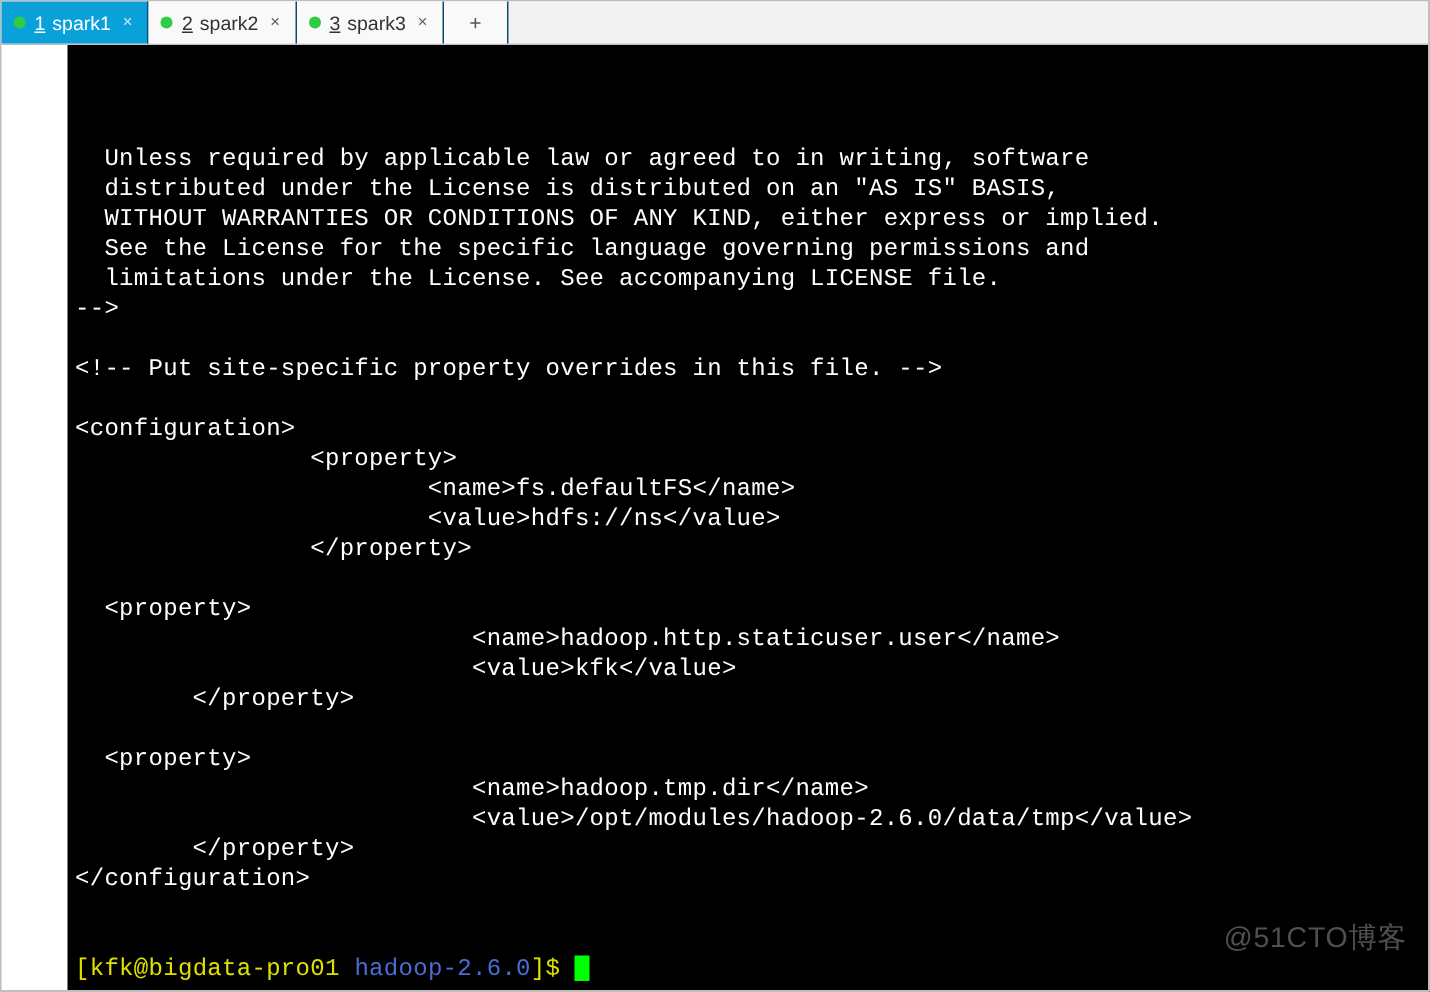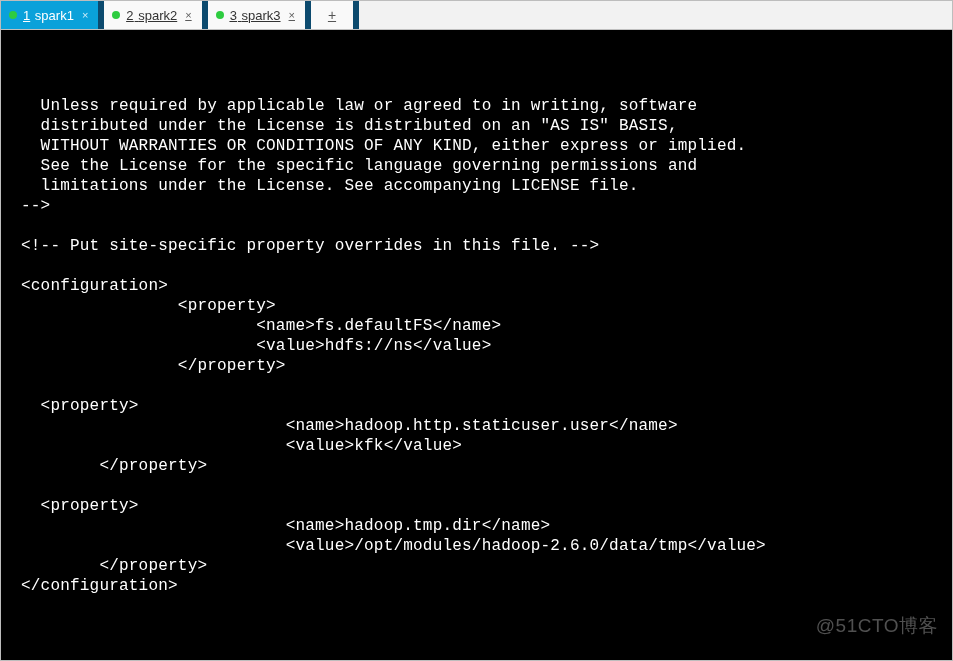--- a/index.html
+++ b/index.html
@@ -26,34 +26,33 @@
     background: #f2f2f2;
     display: flex;
     align-items: stretch;
     border-bottom: 1px solid #c0c0c0;
     user-select: none;
   }
   .tab {
     display: flex;
     align-items: center;
     padding: 0 8px;
-    border-right: 6px solid #0c4a6e;
+    border-right: 1px solid #0c4a6e;
     font-family: "Segoe UI", Arial, sans-serif;
     font-size: 13px;
     gap: 6px;
     cursor: pointer;
   }
   .tab.active {
     background: #0aa1da;
     color: #fff;
   }
   .tab.inactive {
     background: #f9f9f9;
     color: #333;
-    text-decoration: underline;
   }
   .tab-dot {
     width: 8px;
     height: 8px;
     border-radius: 50%;
     background: #2ecc40;
     display: inline-block;
     flex-shrink: 0;
   }
   .tab.active .tab-dot {
@@ -74,27 +73,28 @@
   .tab.new-tab {
     width: 26px;
     justify-content: center;
     font-size: 14px;
     color: #555;
   }
   .terminal {
     flex: 1;
     background: #000;
     color: #fff;
-    padding: 6px 4px 4px 20px;
+    padding: 6px 4px 4px 5px;
     box-sizing: border-box;
     white-space: pre;
     line-height: 20px;
     letter-spacing: 0.2px;
     overflow: hidden;
     position: relative;
+    margin-left: 44px;
   }
   .terminal .line { white-space: pre; }
   .yellow { color: #e0e000; }
   .blue { color: #4a6cd4; }
   .cursor {
     display: inline-block;
     width: 10px;
     height: 17px;
     background: #00ff00;
     vertical-align: text-bottom;
@@ -137,16 +137,17 @@
       <span class="tab-close">×</span>
     </div>
 
     <div class="tab inactive new-tab">
       <span>+</span>
     </div>
   </div>
 
   <div class="terminal">
     <div id="terminal-body"><div class="line">&nbsp;</div><div class="line">  Unless required by applicable law or agreed to in writing, software</div><div class="line">  distributed under the License is distributed on an "AS IS" BASIS,</div><div class="line">  WITHOUT WARRANTIES OR CONDITIONS OF ANY KIND, either express or implied.</div><div class="line">  See the License for the specific language governing permissions and</div><div class="line">  limitations under the License. See accompanying LICENSE file.</div><div class="line">--&gt;</div><div class="line">&nbsp;</div><div class="line">&lt;!-- Put site-specific property overrides in this file. --&gt;</div><div class="line">&nbsp;</div><div class="line">&lt;configuration&gt;</div><div class="line">                &lt;property&gt;</div><div class="line">                        &lt;name&gt;fs.defaultFS&lt;/name&gt;</div><div class="line">                        &lt;value&gt;hdfs://ns&lt;/value&gt;</div><div class="line">                &lt;/property&gt;</div><div class="line">&nbsp;</div><div class="line">  &lt;property&gt;</div><div class="line">                           &lt;name&gt;hadoop.http.staticuser.user&lt;/name&gt;</div><div class="line">                           &lt;value&gt;kfk&lt;/value&gt;</div><div class="line">        &lt;/property&gt;</div><div class="line">&nbsp;</div><div class="line">  &lt;property&gt;</div><div class="line">                           &lt;name&gt;hadoop.tmp.dir&lt;/name&gt;</div><div class="line">                           &lt;value&gt;/opt/modules/hadoop-2.6.0/data/tmp&lt;/value&gt;</div><div class="line">        &lt;/property&gt;</div><div class="line">&lt;/configuration&gt;</div></div>
+    <div class="line"><span class="yellow">[</span><span class="yellow">kfk@bigdata-pro01</span> <span class="blue">hadoop-2.6.0</span><span class="yellow">]</span><span class="yellow">$ </span><span class="cursor"></span></div>
     <div class="watermark">@51CTO博客</div>
   </div>
 
 </div>
 
 </body></html>

